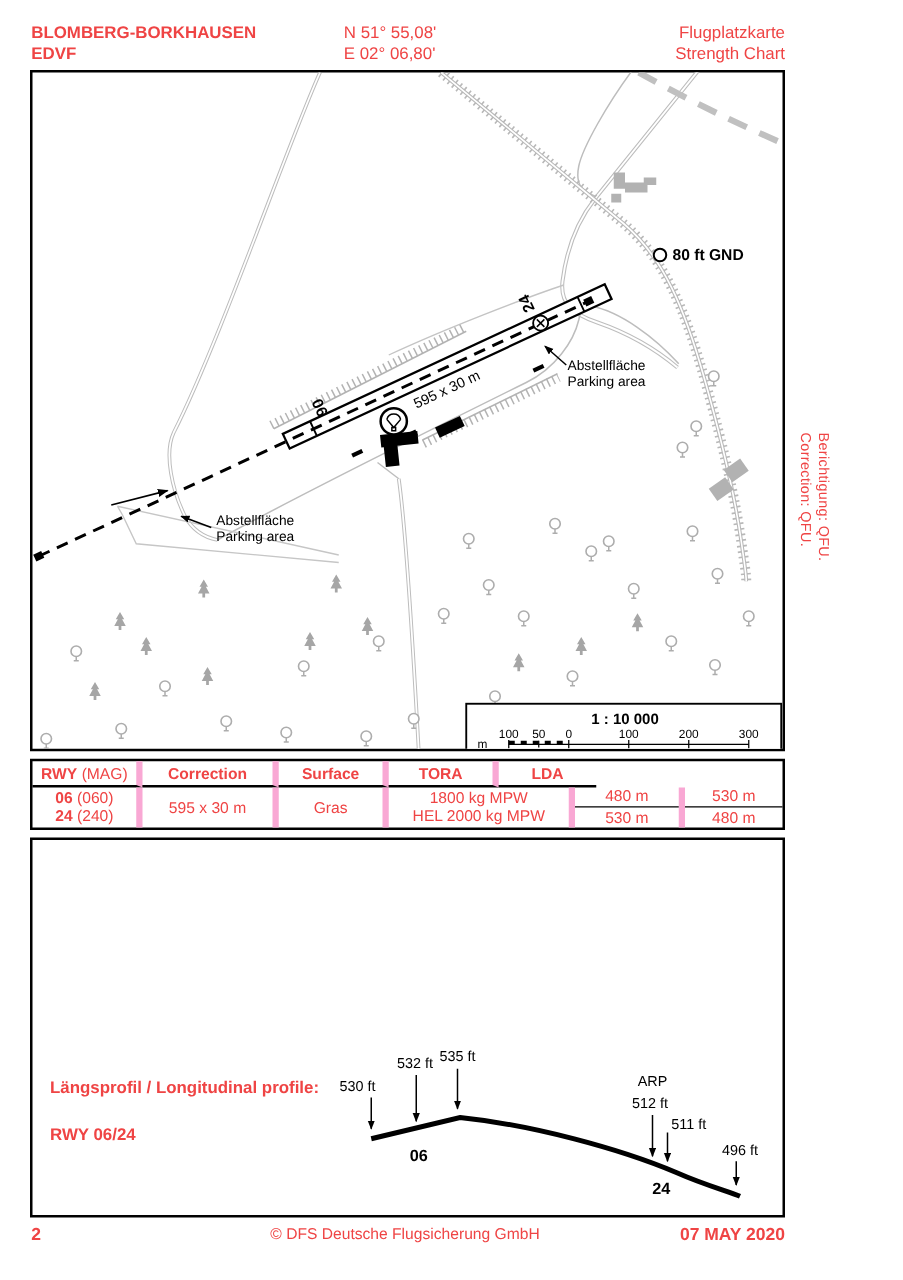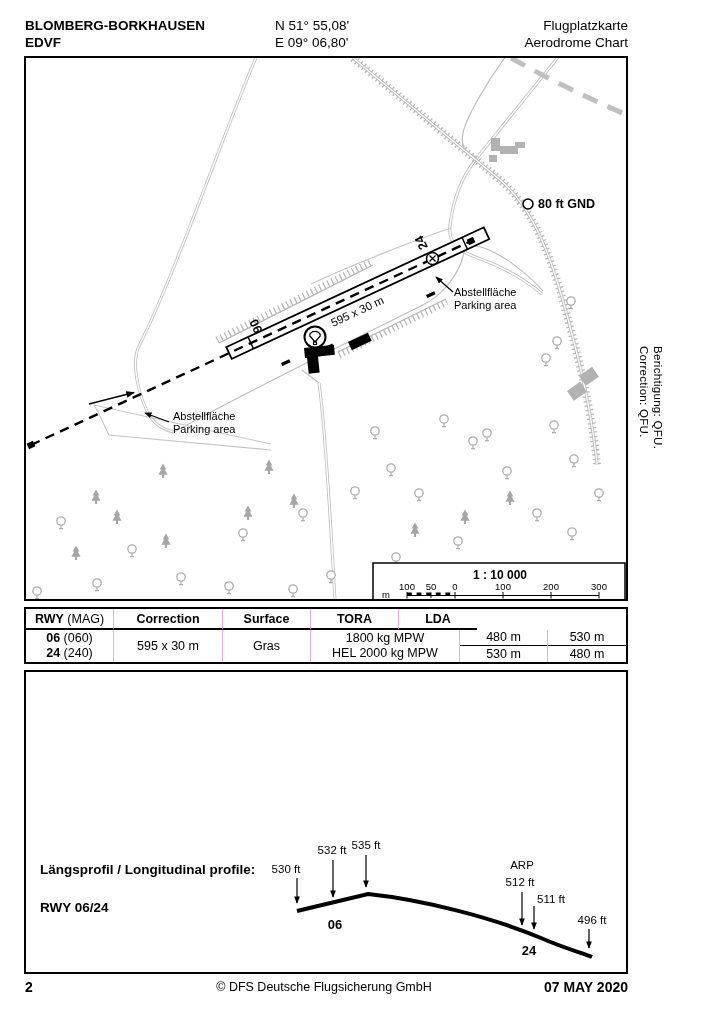--- a/index.html
+++ b/index.html
@@ -1,34 +1,34 @@
 <!DOCTYPE html>
 <html><head>
 <meta charset="utf-8">
 <style>
   html,body{margin:0;padding:0;background:#fff;}
   #page{position:relative;width:713px;height:1024px;background:#fff;
-        font-family:"Liberation Sans", sans-serif;color:#000000;overflow:hidden;}
+        font-family:"Liberation Sans", sans-serif;color:#ef4444;overflow:hidden;}
   .abs{position:absolute;}
   .b{font-weight:bold;}
   
   #hdr-left{left:25px;top:17px;font-size:13.5px;font-weight:bold;line-height:17px;}
   #hdr-mid{left:275px;top:17px;font-size:13.5px;line-height:17px;}
   #hdr-right{left:400px;top:17px;width:228px;text-align:right;font-size:13.5px;line-height:17px;}
   
   #map-box{left:24px;top:56px;width:600px;height:541px;border:2px solid #000;background:#fff;}
   #map-box svg{display:block;}
   svg text{font-family:"Liberation Sans", sans-serif;fill:#000;}
   
   #corr{left:637px;top:346px;writing-mode:vertical-rl;font-size:11.5px;letter-spacing:.3px;line-height:14px;}
   #corr span{display:block;}
   
   #rwy-table{left:24px;top:607px;width:600px;border:2px solid #000;font-size:12.5px;}
   .trow{display:flex;}
-  .tc{box-sizing:border-box;border-right:1px solid #f9a8d4;display:flex;align-items:center;justify-content:center;
+  .tc{box-sizing:border-box;border-right:5px solid #f9a8d4;display:flex;align-items:center;justify-content:center;
       flex-direction:column;}
   .tc:last-child{border-right:none;}
   .c1{width:88px;}.c2{width:109px;}.c3{width:88px;}.c4{width:149px;}.c5{width:88px;}.c6{width:78px;}
   .thead .tc{height:21px;font-weight:bold;border-bottom:2px solid #000;}
   .tbody .tc{height:32px;line-height:15px;}
   .half{height:16px;width:100%;display:flex;align-items:center;justify-content:center;box-sizing:border-box;text-align:right;}
   .half.top{border-bottom:1px solid #000;}
   
   #profile-box{left:24px;top:670px;width:600px;height:300px;border:2px solid #000;background:#fff;}
   #prof-label1{left:14px;top:190px;font-size:13.5px;font-weight:bold;}
@@ -42,25 +42,25 @@
 <body>
 
 <div id="page">
 
   <div class="abs" id="hdr-left">
     <div>BLOMBERG-BORKHAUSEN</div>
     <div>EDVF</div>
   </div>
   <div class="abs" id="hdr-mid">
     <div>N 51° 55,08'</div>
-    <div>E 09° 06,80'</div>
+    <div>E 02° 06,80'</div>
   </div>
   <div class="abs" id="hdr-right">
     <div>Flugplatzkarte</div>
-    <div>Aerodrome Chart</div>
+    <div>Strength Chart</div>
   </div>
 
   <div class="abs" id="map-box">
     <svg width="600" height="541" viewBox="0 0 600 541">
       <defs>
         <marker id="ah" markerWidth="7" markerHeight="6" refX="5.5" refY="2.4" orient="auto">
           <path d="M0,0 L6.2,2.4 L0,4.8 z" fill="#000"></path>
         </marker>
         <g id="tree-d">
           <circle cx="0" cy="0" r="4.2" fill="#fff" stroke="#adadad" stroke-width="1.3"></circle>

